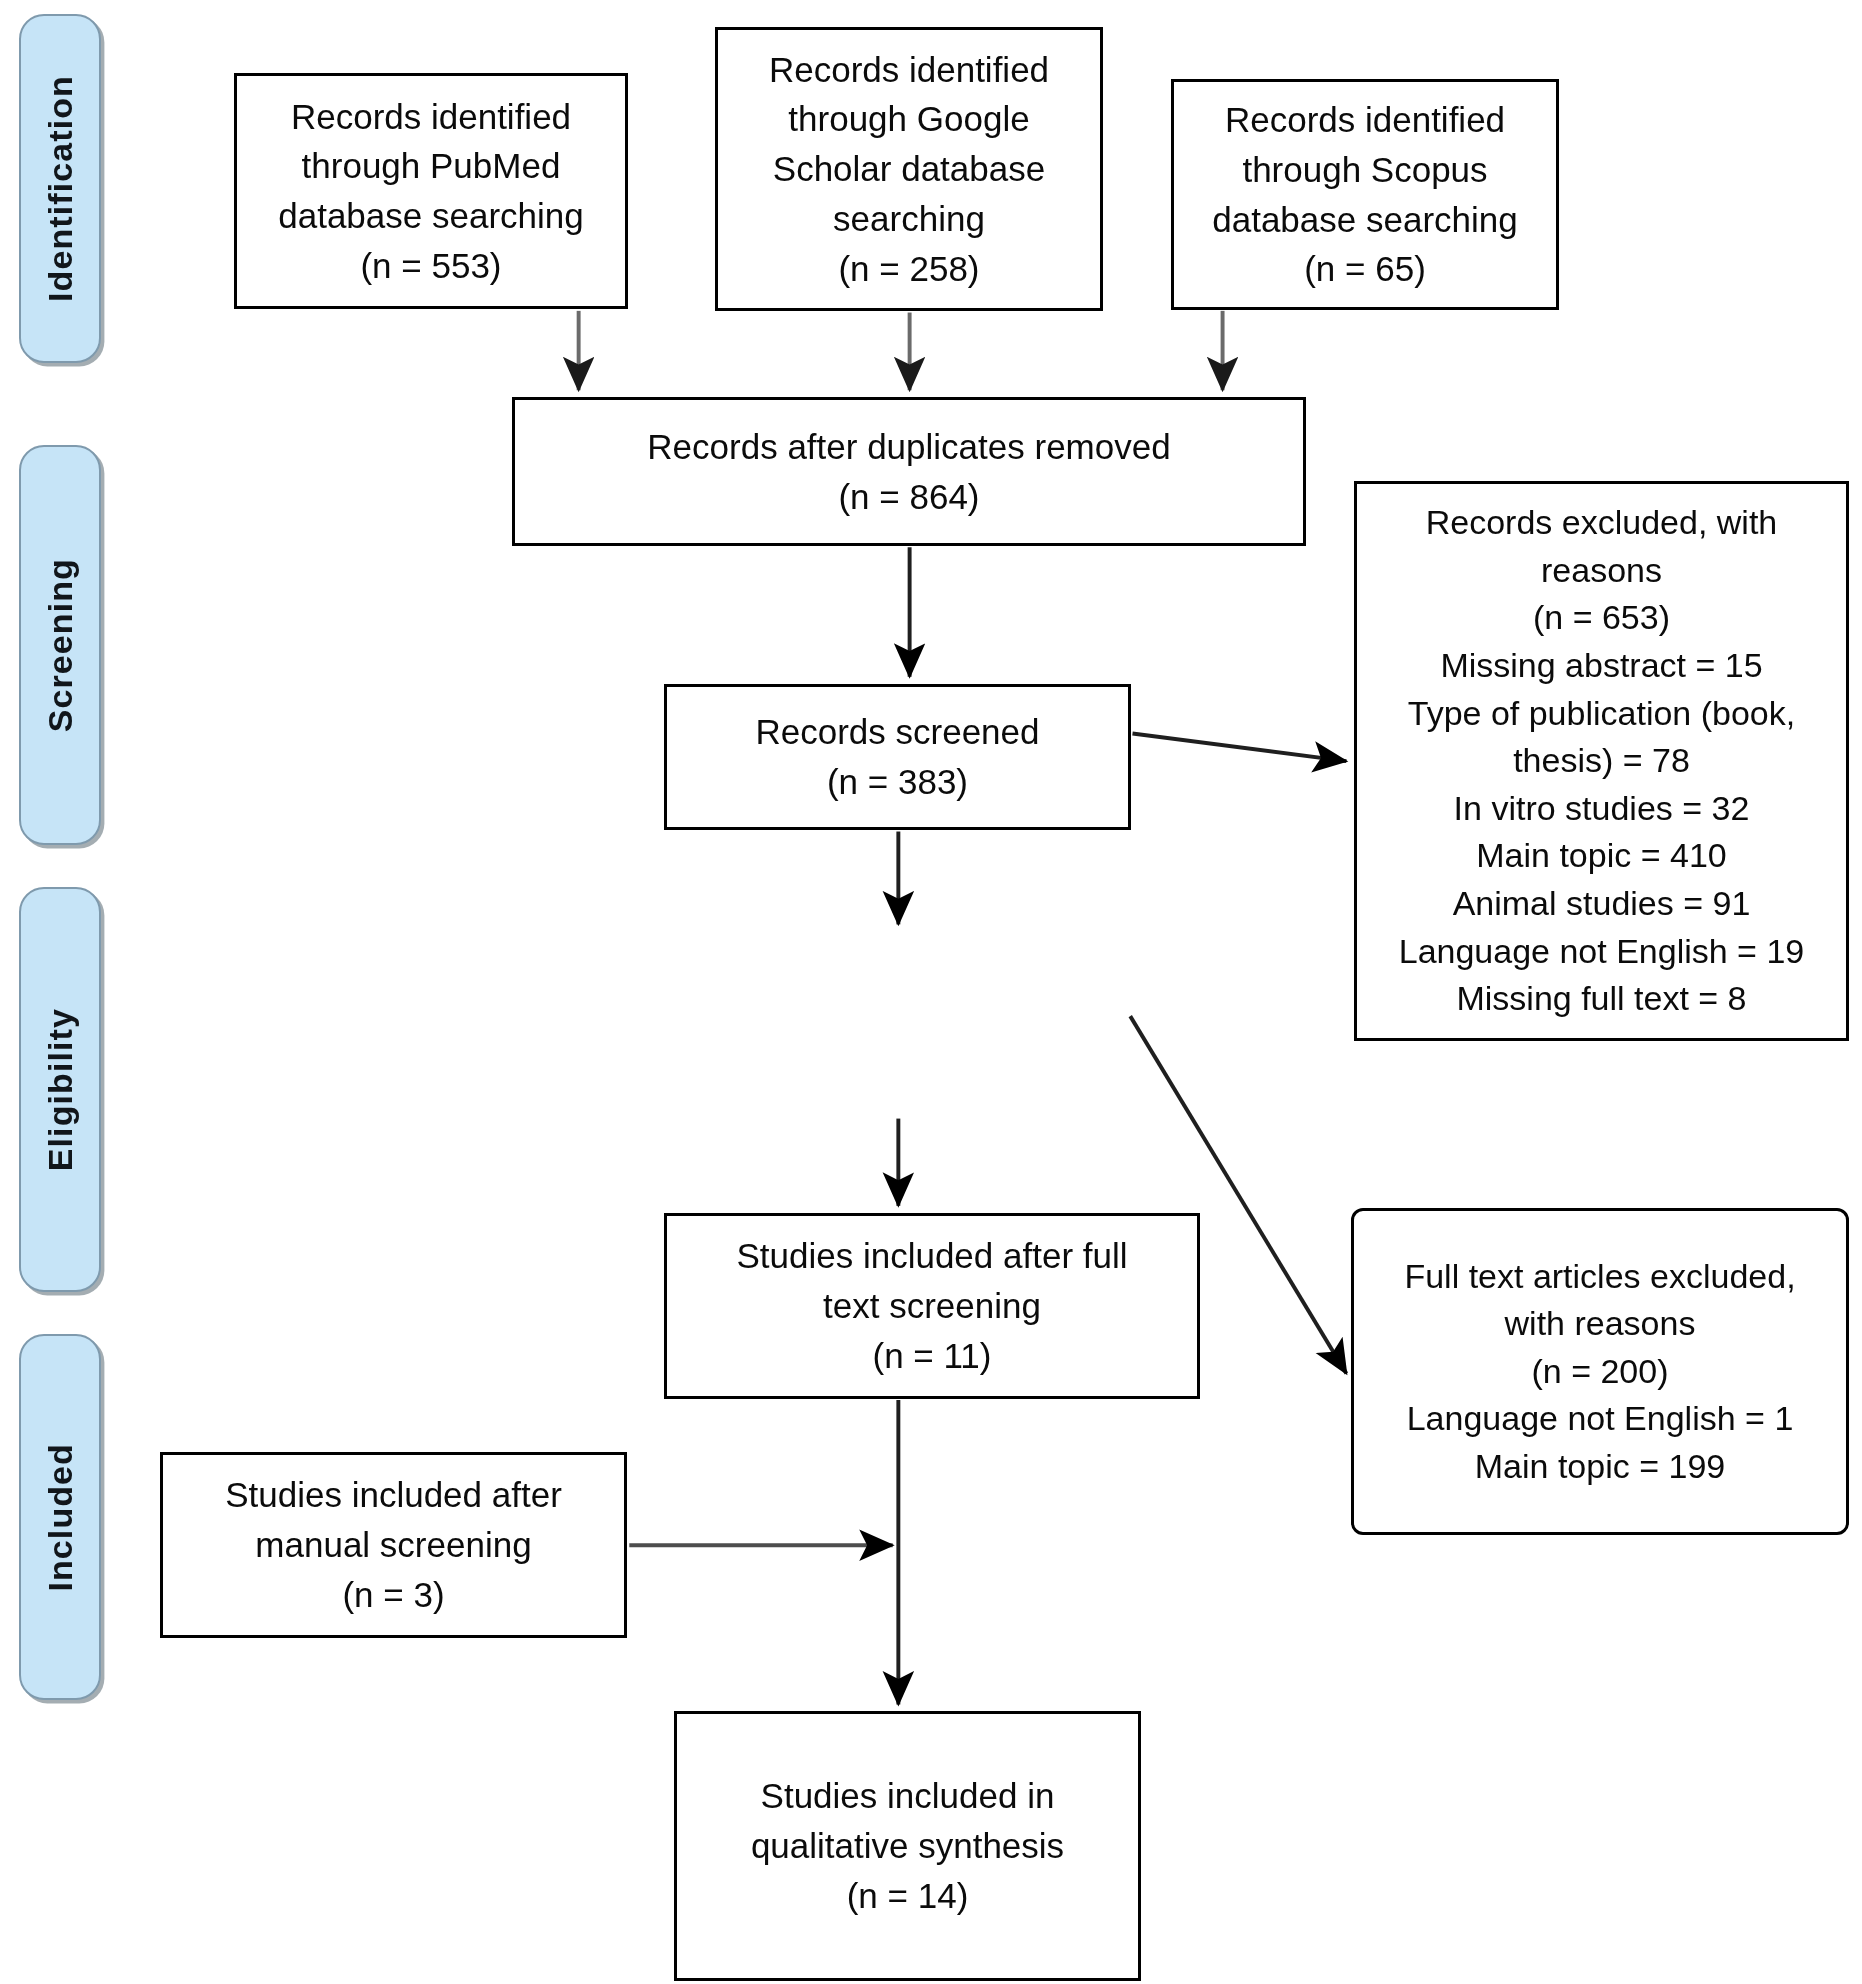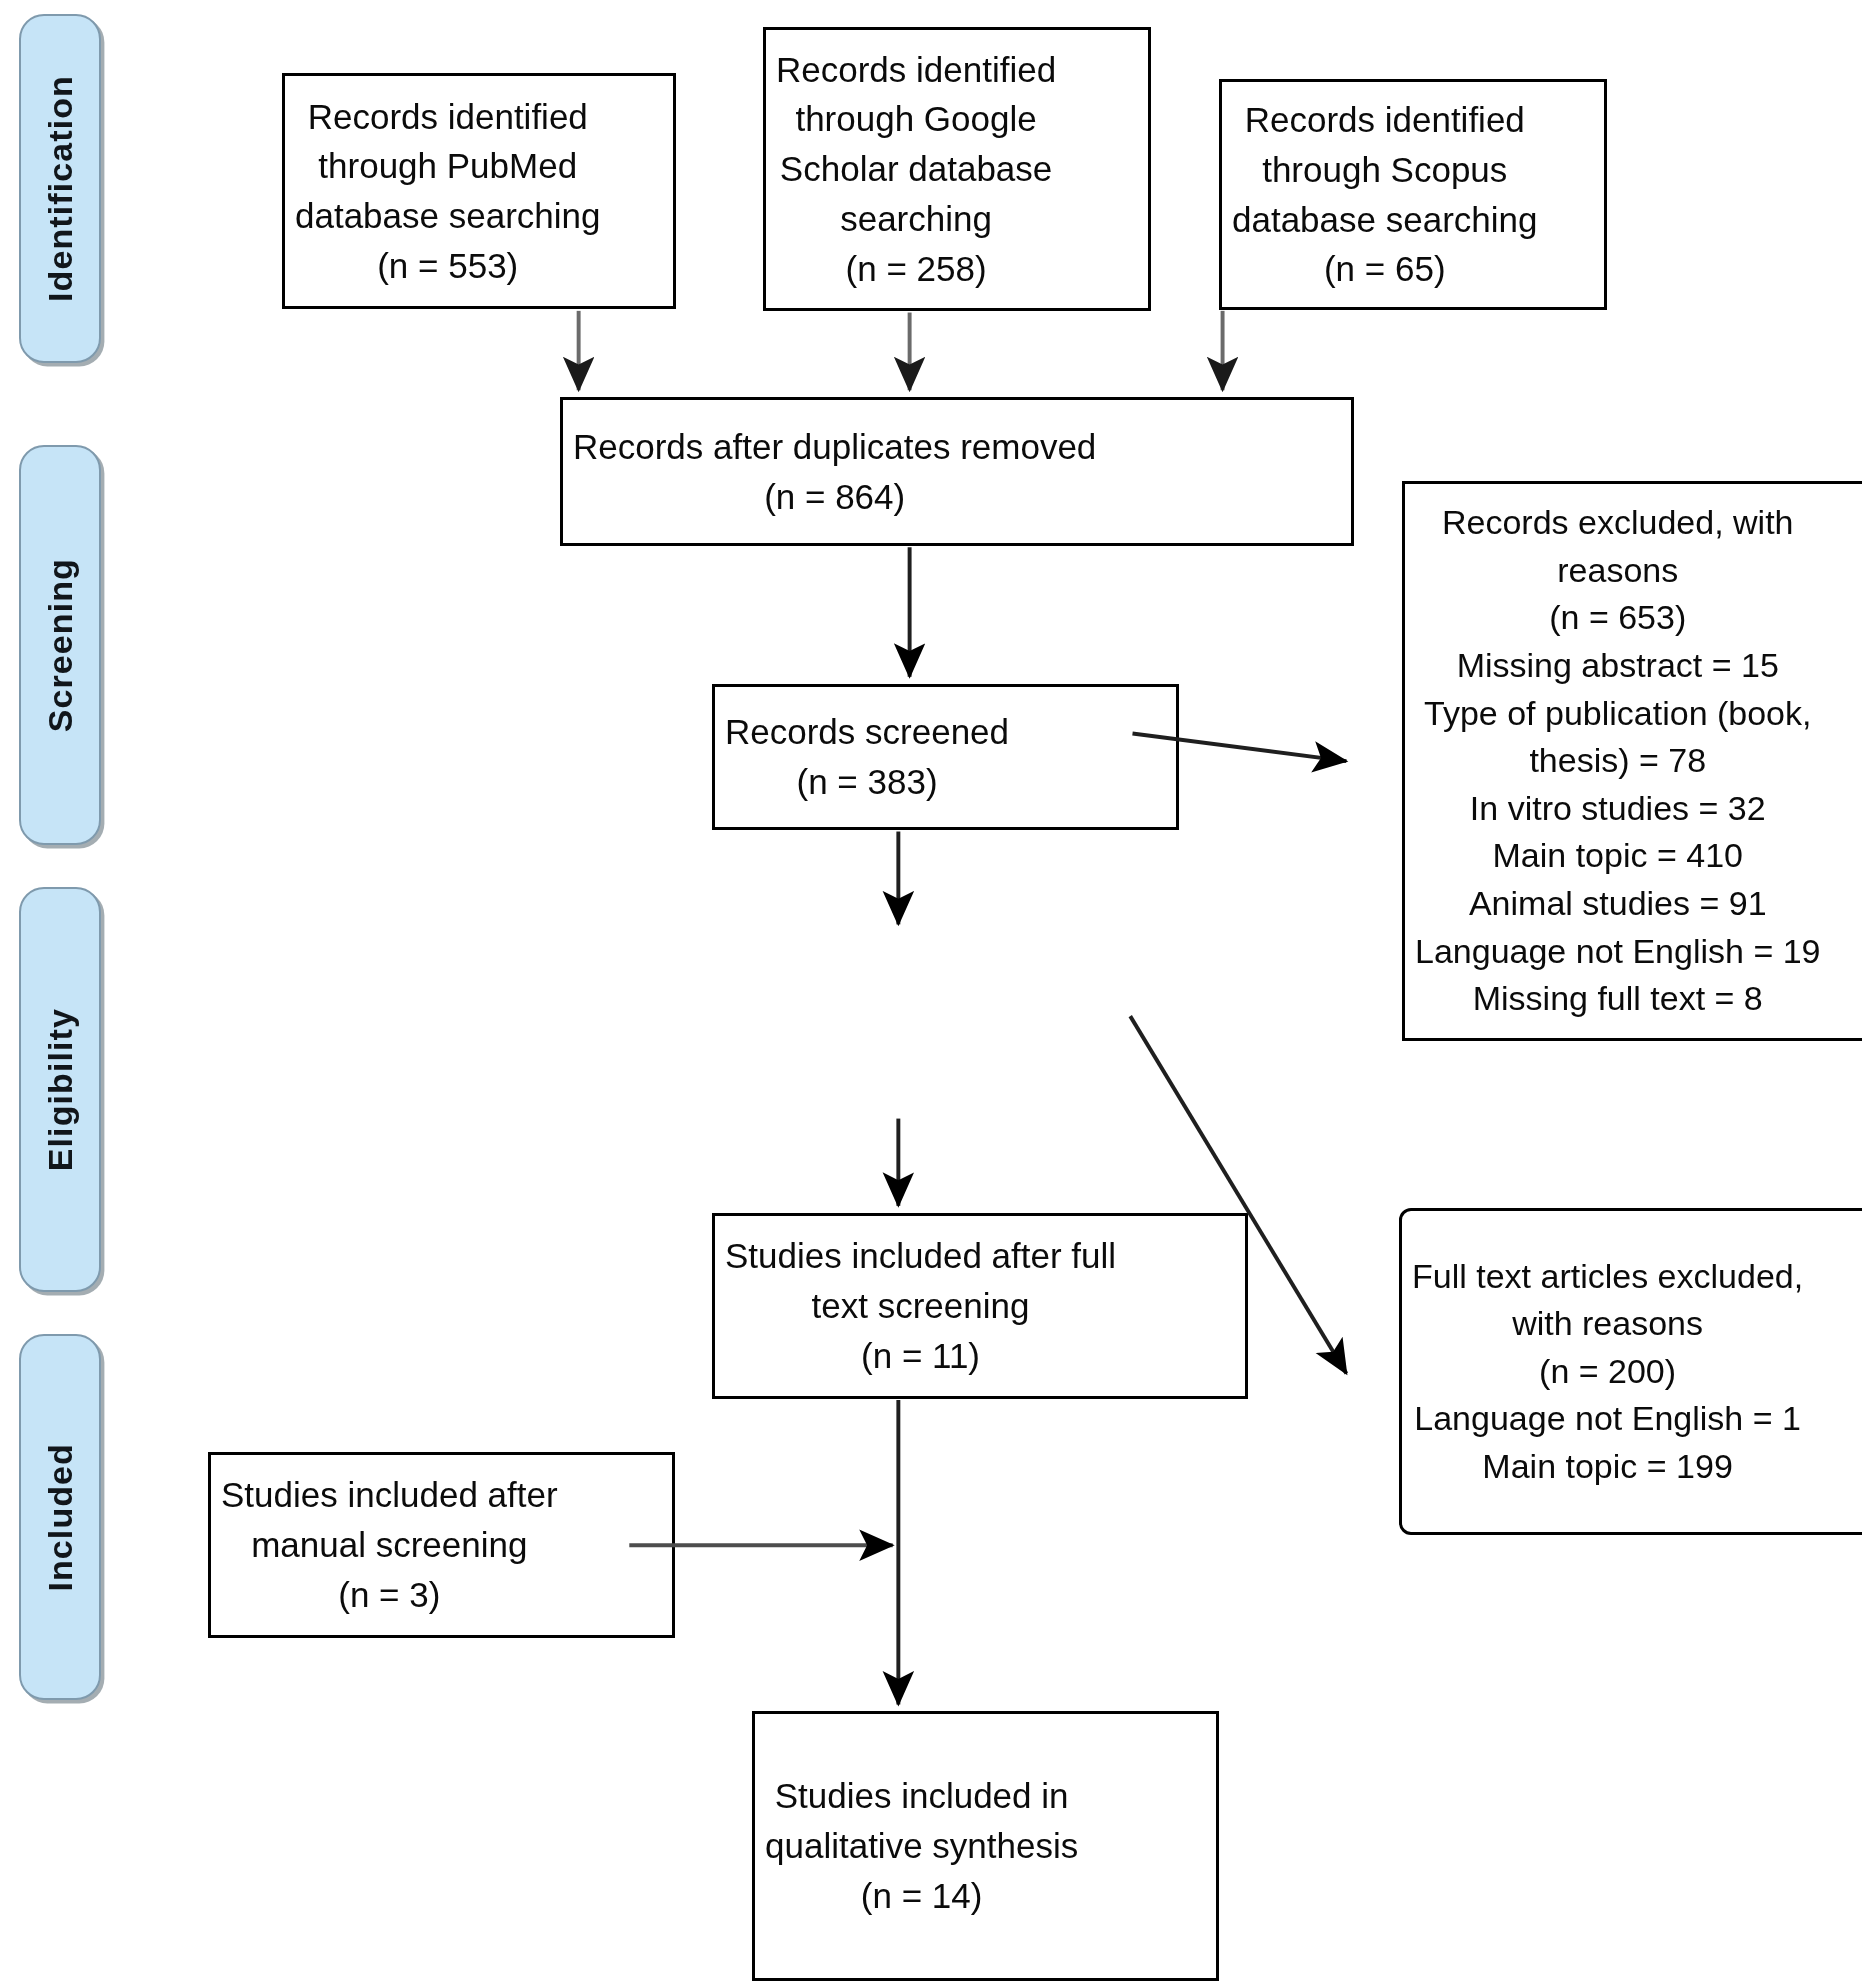--- a/index.html
+++ b/index.html
@@ -40,23 +40,22 @@
     font-family: "Liberation Sans", sans-serif;
   }
   
   .flow-box {
     position: absolute;
     background: #ffffff;
     border: 3.4px solid #000000;
     box-sizing: border-box;
     display: flex;
     align-items: center;
-    justify-content: flex-start;
+    justify-content: center;
     padding: 5.6px 10px;
-    margin-left: 48px;
   }
   .flow-box .box-text {
     text-align: center;
     font-size: 35px;
     line-height: 1.42;
     color: #0b0b0b;
     white-space: pre-line;
     font-family: "Liberation Sans", sans-serif;
   }
   .flow-box.reasons .box-text {
@@ -151,21 +150,21 @@
 Language not English = 1
 Main topic = 199</span>
   </div>
 
   <div class="flow-box" style="left:160px; top:1452px; width:467px; height:186px;">
     <span class="box-text">Studies included after
 manual screening
 (n = 3)</span>
   </div>
 
-  <div class="flow-box" style="left:704px; top:1711px; width:467px; height:270px;">
+  <div class="flow-box" style="left:674px; top:1711px; width:467px; height:270px;">
     <span class="box-text">Studies included in
 qualitative synthesis
 (n = 14)</span>
   </div>
 
   <svg class="conn" style="left:0; top:0; width:1862px; height:1985px;" viewBox="0 0 3308 3526" xmlns="http://www.w3.org/2000/svg">
     <defs>
       <marker id="arrowGray" markerWidth="10" markerHeight="10" refX="8.5" refY="4" orient="auto" markerUnits="strokeWidth">
         <path d="M0,0 L9,4 L0,8 L2,4 z" fill="#1a1a1a"></path>
       </marker>

